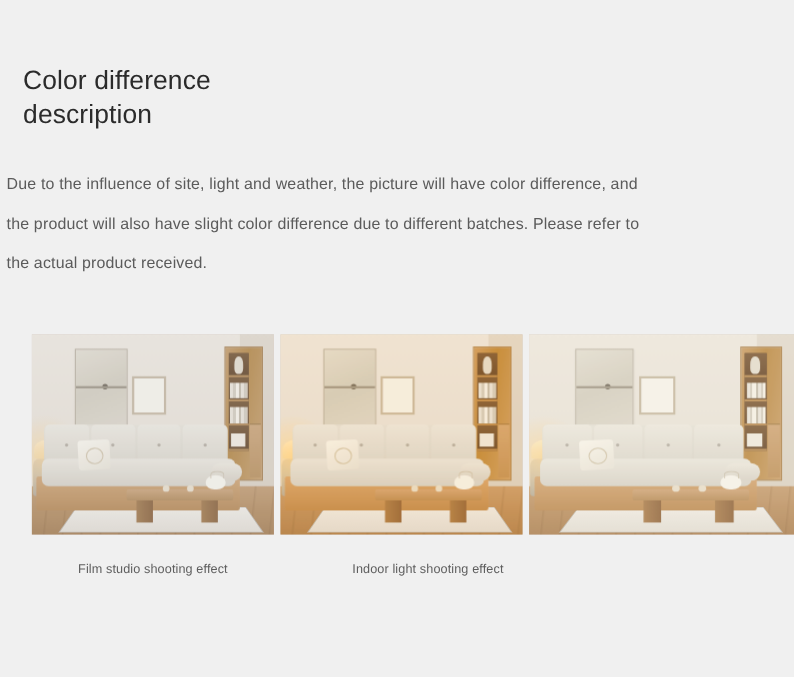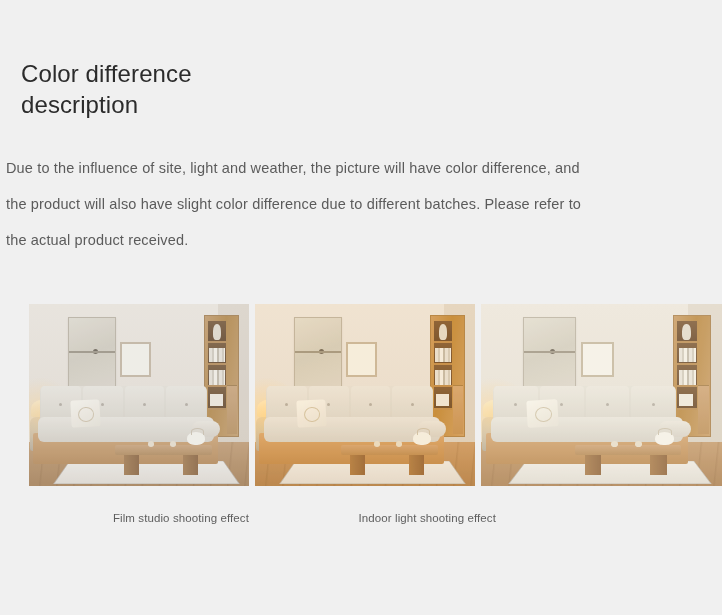--- a/index.html
+++ b/index.html
@@ -399,24 +399,24 @@
     width: 693px;
     display: flex;
     gap: 6px;
   }
   .caption {
     flex: 0 0 220px;
     width: 220px;
     font-size: 11.5px;
     line-height: 26px;
     color: #5e5e5e;
-    text-align: right;
+    text-align: center;
     letter-spacing: 0.1px;
   }
-  .caption.wide { flex: 0 0 241px; width: 241px; text-align: right; padding-left: 27px; box-sizing: border-box; }
+  .caption.wide { flex: 0 0 241px; width: 241px; text-align: center; padding-left: 27px; box-sizing: border-box; }
 </style>
 </head>
 <body>
 
 <div class="page">
 
   <div class="title">Color difference
 description</div>
 
   <div class="intro">Due to the influence of site, light and weather, the picture will have color difference, and the product will also have slight color difference due to different batches. Please refer to the actual product received.</div>

